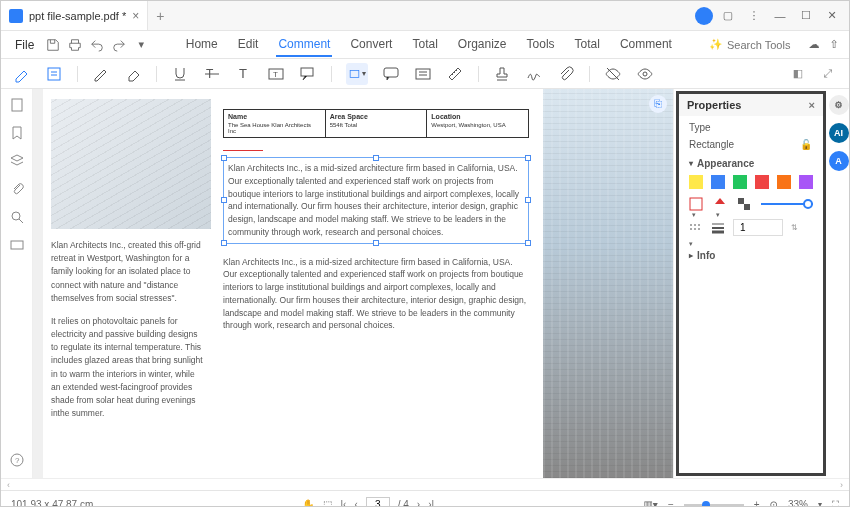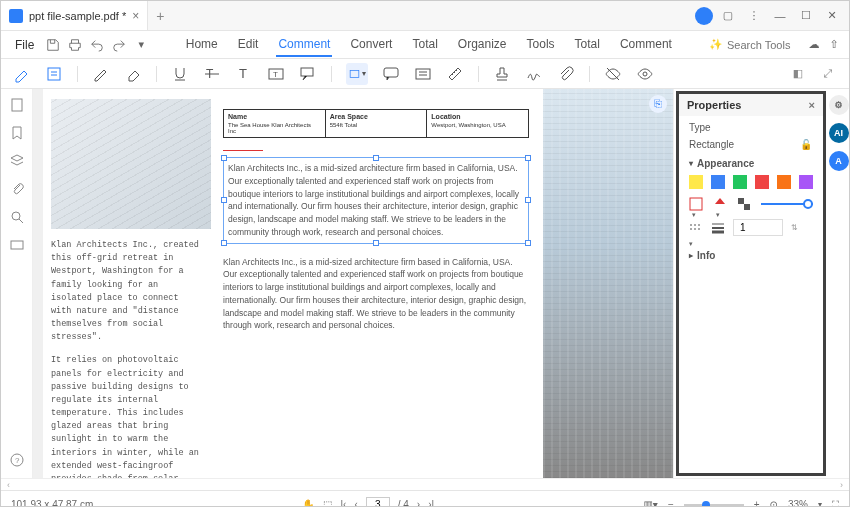--- a/index.html
+++ b/index.html
@@ -38,21 +38,21 @@
 .bldg { position: absolute; inset: 0; background: linear-gradient(180deg, #dbe7f0 0%, #b8cad8 40%, #888 100%); }
 .bldg::before { content: ''; position: absolute; inset: 0; background: repeating-linear-gradient(90deg, rgba(255,255,255,0.1) 0 2px, transparent 2px 8px), repeating-linear-gradient(0deg, rgba(0,0,0,0.05) 0 1px, transparent 1px 6px); }
 .bldg-left { width: 160px; height: 130px; background: linear-gradient(135deg, #eaeef2 0%, #cdd6dd 100%); position: relative; overflow: hidden; margin-bottom: 10px; }
 .bldg-left::before { content: ''; position: absolute; inset: 0; background: repeating-linear-gradient(-30deg, rgba(0,0,0,0.06) 0 1px, transparent 1px 7px); }
 .heading { font-size: 27px; font-weight: 700; letter-spacing: -0.5px; line-height: 1.1; color: #111; margin-bottom: 14px; }
 .info-table { display: flex; border: 1px solid #333; font-size: 6px; margin-bottom: 12px; }
 .info-cell { flex: 1; border-right: 1px solid #333; padding: 3px 4px; }
 .info-cell:last-child { border-right: none; }
 .info-h { font-weight: 700; font-size: 7px; margin-bottom: 2px; }
 .para { font-size: 8.5px; line-height: 1.5; color: #555; margin-bottom: 10px; }
-.para-left { font-size: 8.5px; line-height: 1.55; color: #555; margin-bottom: 10px; font-family: Liberation Mono, monospace; }
+.para-left { font-size: 8.5px; line-height: 1.55; color: #555; margin-bottom: 10px; }
 .redline { width: 40px; height: 1px; background: #d33; margin: 6px 0; }
 .textbox-sel { border: 1px solid #6fa8f5; position: relative; padding: 4px; margin-bottom: 12px; }
 .handle { position: absolute; width: 6px; height: 6px; background: #fff; border: 1px solid #4a8cf0; }
 .h-tl{top:-3px;left:-3px}.h-tr{top:-3px;right:-3px}.h-bl{bottom:-3px;left:-3px}.h-br{bottom:-3px;right:-3px}
 .h-tm{top:-3px;left:50%;margin-left:-3px}.h-bm{bottom:-3px;left:50%;margin-left:-3px}
 .h-ml{top:50%;left:-3px;margin-top:-3px}.h-mr{top:50%;right:-3px;margin-top:-3px}
 .clip-btn { position: absolute; top: 6px; right: 6px; width: 18px; height: 18px; background: #eaf2ff; border-radius: 50%; display: flex; align-items: center; justify-content: center; color: #2d7ff9; font-size: 10px; }
 .rightdock { width: 175px; display: flex; }
 .props { flex: 1; border: 3px solid #404040; margin: 2px; background: #fff; display: flex; flex-direction: column; }
 .props-hd { display: flex; align-items: center; justify-content: space-between; padding: 5px 8px; background: #f6f6f6; font-size: 11px; font-weight: 600; }

